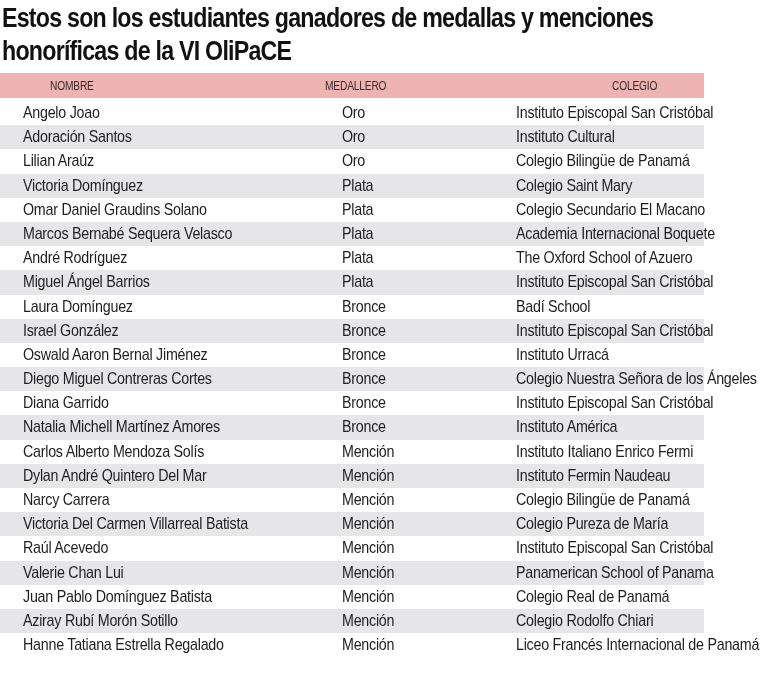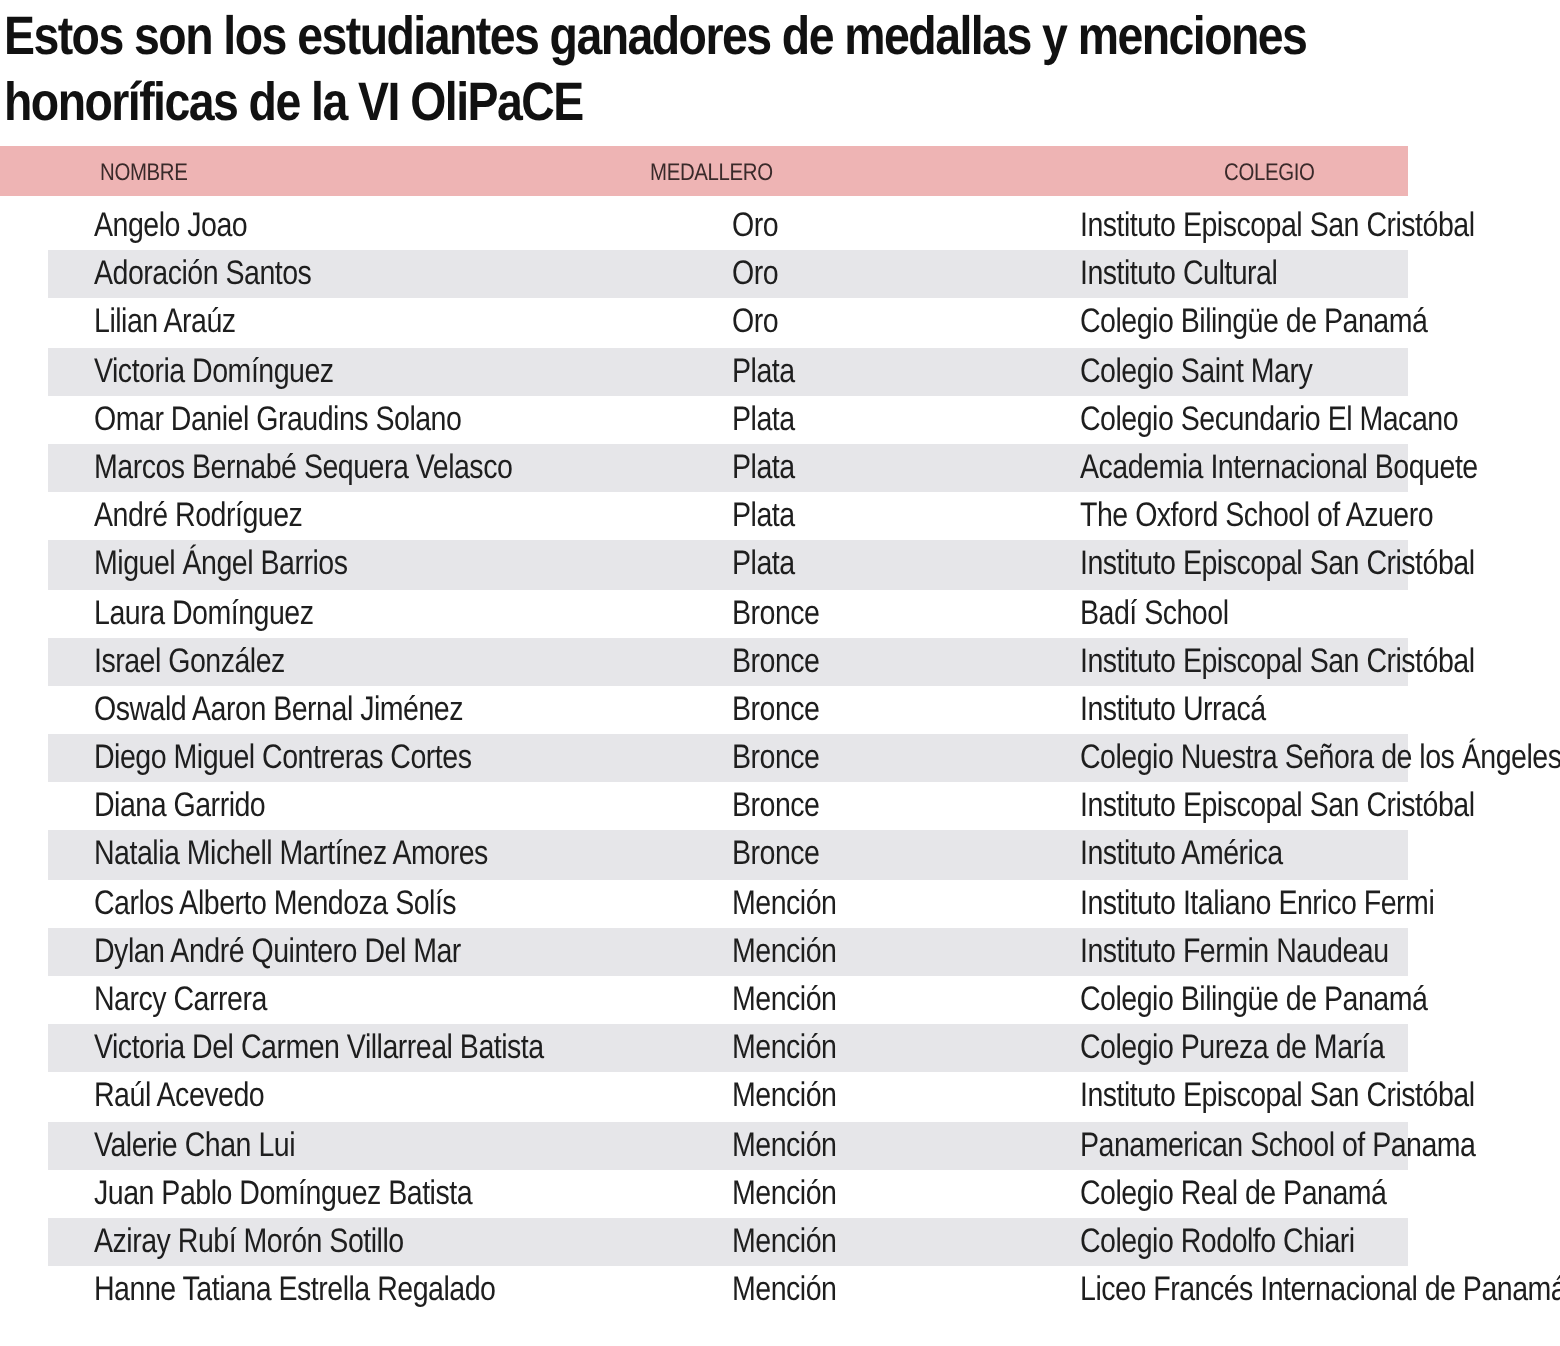--- a/index.html
+++ b/index.html
@@ -49,21 +49,21 @@
     .thead span {
       position: absolute;
       top: 6px;
       transform: scaleX(0.85);
       transform-origin: left top;
       white-space: nowrap;
     }
     .th-name { left: 50px; }
     .th-medal { left: 325px; }
     .th-school { left: 612px; }
-    .tbody { margin-top: 3px; padding-left: 24px; }
+    .tbody { margin-top: 3px; }
     .row {
       height: 24.2px;
       position: relative;
       font-size: 17px;
       color: #1e1e1e;
     }
     .row:nth-child(even) { background: #e6e6e9; }
     .row:nth-child(odd) { background: #ffffff; }
     .row span {
       position: absolute;

